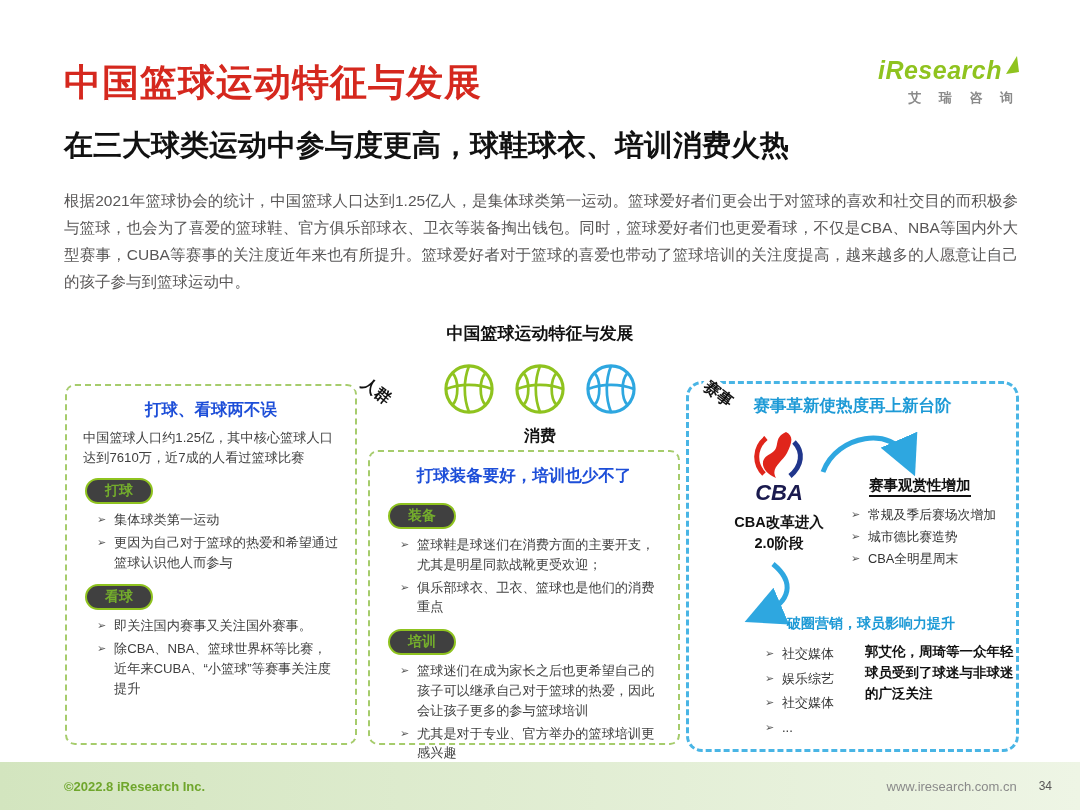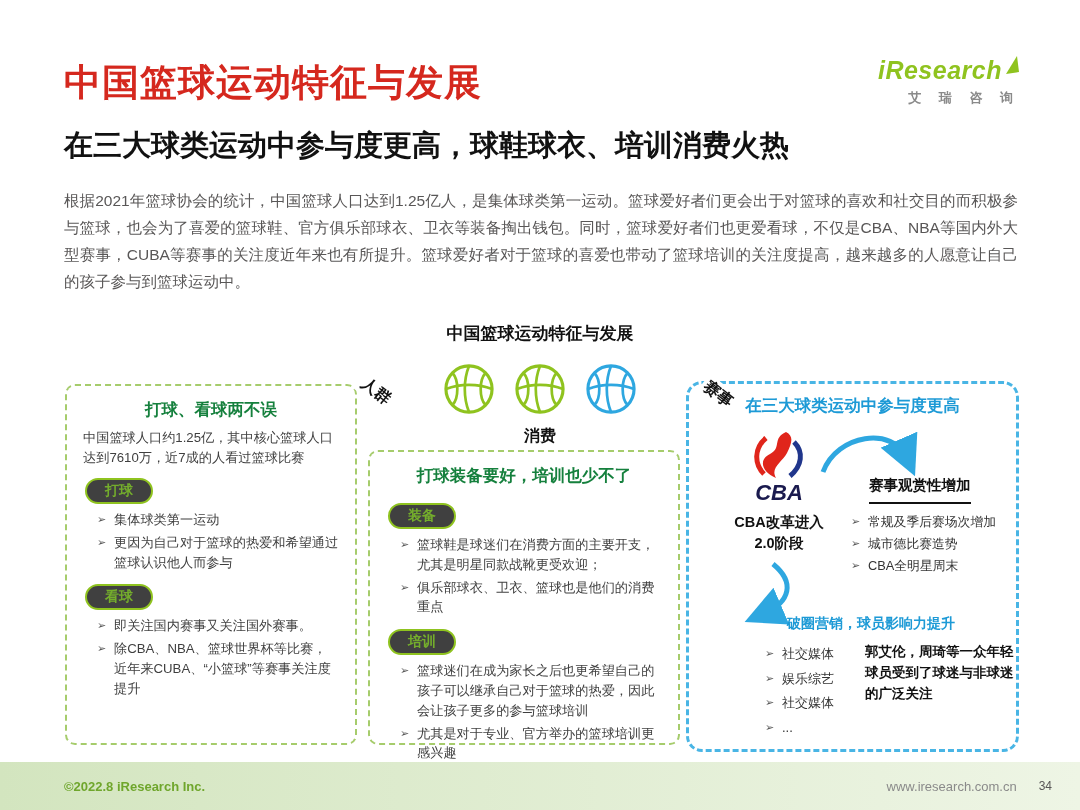--- a/index.html
+++ b/index.html
@@ -21,35 +21,35 @@
   .icon-row { position:absolute; left:540px; top:362px; transform:translateX(-50%); display:flex; gap:17px; }
   .consume-label { position:absolute; left:540px; top:426px; transform:translateX(-50%); font-size:16px; font-weight:bold; color:#111; }
   .corner-label { position:absolute; font-size:16px; font-weight:bold; color:#111; background:#fff; padding:1px 3px; z-index:3; }
   .label-population { left:357px; top:380px; transform:rotate(38deg); }
   .label-events { left:699px; top:383px; transform:rotate(38deg); }
 
   
   .gbox { position:absolute; border:2px dashed #a6cc6c; border-radius:10px; background:#fff; padding:13px 16px; }
   .box-population { left:65px; top:384px; width:292px; height:361px; }
   .box-consume { left:368px; top:450px; width:312px; height:295px; }
-  .gbox-title { text-align:center; color:#15803d; font-weight:bold; font-size:16.5px; margin-bottom:7px; }
+  .gbox-title { text-align:center; color:#1d4ed8; font-weight:bold; font-size:16.5px; margin-bottom:7px; }
   .gbox-desc { font-size:13.2px; color:#3f3f3f; line-height:1.55; }
   .badge { display:inline-block; border:2px solid #8fc31f; color:#74ad2c; font-weight:bold; font-size:14px; border-radius:14px; padding:2px 18px; background:#404040; margin:9px 0 4px 2px; }
   ul.blist { list-style:none; margin:2px 0 0 14px; }
   ul.blist li { position:relative; padding-left:17px; font-size:13.2px; color:#3f3f3f; line-height:1.5; margin-bottom:3px; }
   ul.blist li::before { content:"➢"; position:absolute; left:0; top:1px; font-size:11px; color:#555; }
 
   
   .box-events { position:absolute; left:686px; top:381px; width:333px; height:371px; border:3px dashed #49b5e5; border-radius:16px; background:#fff; }
   .events-title { margin-top:11px; text-align:center; color:#1d9ad6; font-weight:bold; font-size:16.5px; }
   .cba-block { position:absolute; left:28px; top:44px; width:124px; text-align:center; }
   .cba-stage { font-weight:bold; font-size:14.5px; color:#111; white-space:pre-line; line-height:1.45; margin-top:2px; }
   .arrow1 { position:absolute; left:128px; top:40px; }
   .watch-block { position:absolute; left:158px; top:92px; width:168px; text-align:left; }
-  .watch-title { display:inline-block; margin-left:22px; font-weight:bold; font-size:14.5px; color:#111; border-bottom:2px solid #111; padding-bottom:7px; }
+  .watch-title { display:inline-block; margin-left:22px; font-weight:bold; font-size:14.5px; color:#111; border-bottom:2px solid #111; padding-bottom:0; }
   .watch-block ul.blist { margin:8px 0 0 4px; }
   .watch-block ul.blist li { font-size:12.8px; color:#333; }
   .arrow2 { position:absolute; left:40px; top:176px; }
   .break-title { position:absolute; left:98px; top:231px; color:#1d9ad6; font-weight:bold; font-size:14px; }
   .break-list { position:absolute; left:76px; top:260px; width:96px; }
   .break-list ul.blist { margin:0; }
   .break-list ul.blist li { font-size:13px; color:#333; margin-bottom:5px; }
   .break-note { position:absolute; left:176px; top:258px; width:150px; font-weight:bold; font-size:13.5px; line-height:1.55; color:#111; }
 
   
@@ -131,21 +131,21 @@
       <li>俱乐部球衣、卫衣、篮球也是他们的消费重点</li>
     </ul>
     <div class="badge">培训</div>
     <ul class="blist">
       <li>篮球迷们在成为家长之后也更希望自己的孩子可以继承自己对于篮球的热爱，因此会让孩子更多的参与篮球培训</li>
       <li>尤其是对于专业、官方举办的篮球培训更感兴趣</li>
     </ul>
   </div>
 
   <div class="box-events">
-    <div class="events-title">在三大球类运动中参与度更高</div>
+    <div class="events-title">赛事革新使热度再上新台阶</div>
 
     <div class="cba-block">
       <svg width="74" height="78" viewBox="0 0 74 78">
         <path d="M44,4 C30,10 40,20 28,26 C16,32 20,44 34,50 C28,40 40,34 45,25 C50,15 52,8 44,4 Z" fill="#e0251b"></path>
         <path d="M24,10 C12,20 12,36 22,46" stroke="#e0251b" stroke-width="5" fill="none"></path>
         <path d="M52,14 C62,24 60,38 48,48" stroke="#20368c" stroke-width="5" fill="none"></path>
         <text x="37" y="72" text-anchor="middle" font-size="22" font-style="italic" font-weight="bold" fill="#1a1a4e">CBA</text>
       </svg>
       <div class="cba-stage">CBA改革进入
 2.0阶段</div>

